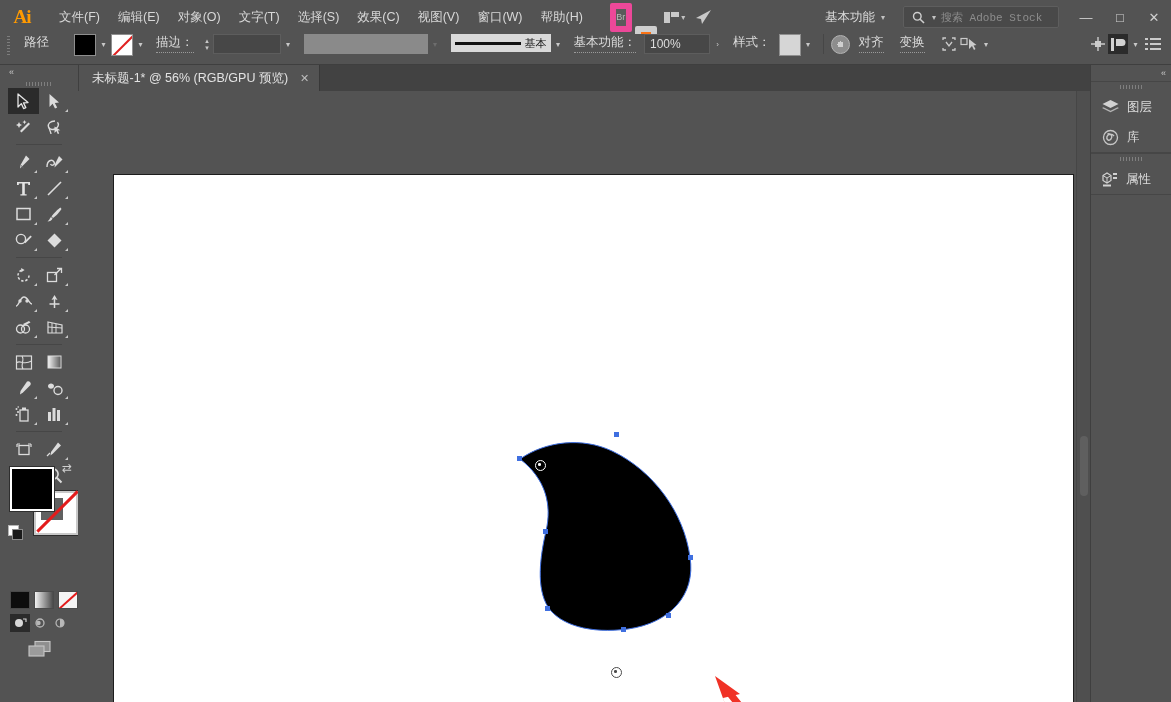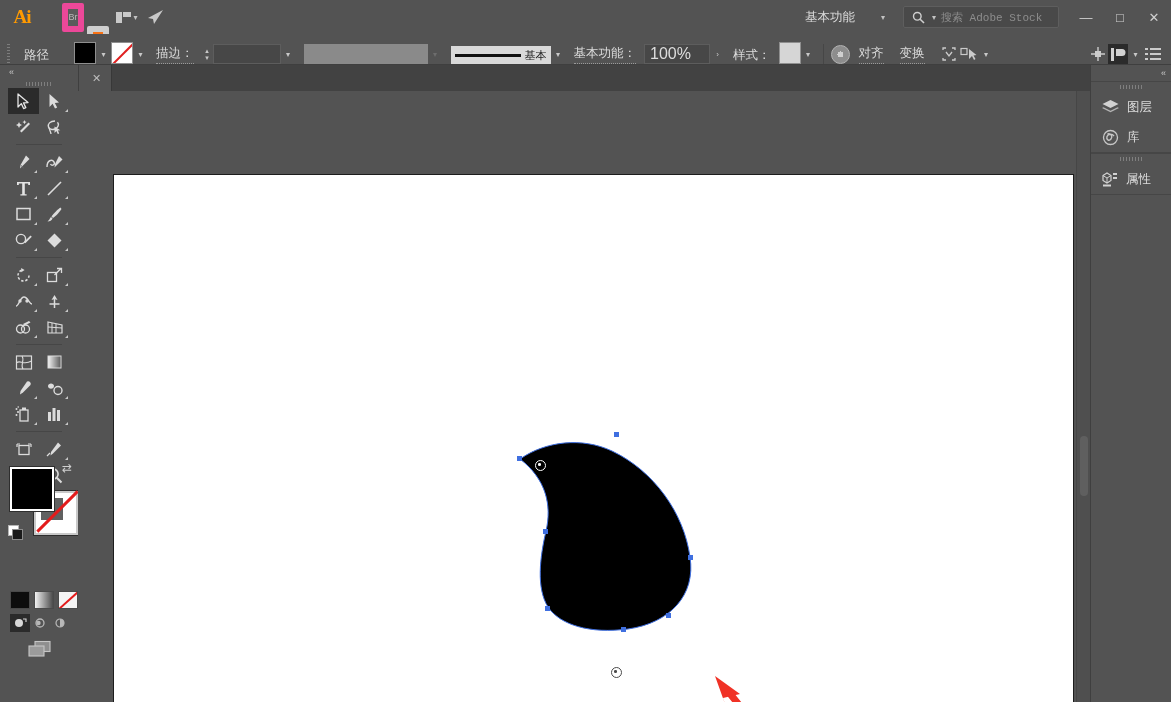--- a/index.html
+++ b/index.html
@@ -33,38 +33,38 @@
   }
   .badge-box{
     width:17px;height:17px;border:6px solid #ec4899;border-radius:2px;
     display:flex;align-items:center;justify-content:center;
     font-size:9px;color:#b9b9b9;background:#5b5b5b;
   }
   .arrange-ic{display:flex;gap:1px;align-items:center;}
   .arrange-ic i{display:block;background:#c9c9c9;}
   .chev{font-size:8px;color:#c2c2c2;margin-left:2px;}
   .ws-sel{
-    margin-left:auto;display:flex;align-items:center;gap:24px;
+    margin-left:auto;display:flex;align-items:center;gap:4px;
     font-size:12.5px;color:#dcdcdc;padding-right:4px;cursor:default;
   }
   .search-box{
     display:flex;align-items:center;gap:5px;
     background:#494949;border:1px solid #5e5e5e;border-radius:2px;
     height:20px;padding:0 8px;margin-left:14px;margin-right:10px;min-width:138px;
   }
   .search-box .ph{font-size:11px;color:#8d8d8d;font-family:"Liberation Mono",monospace;}
   .wbtns{display:flex;align-items:stretch;height:34px;}
   .wbtn{width:34px;display:flex;align-items:center;justify-content:center;
         color:#d0d0d0;font-size:13px;cursor:default;}
 
   
   .controlbar{
     position:absolute;left:0;top:34px;width:1171px;height:30px;
     background:#535353;border-bottom:1px solid #3f3f3f;
-    display:flex;align-items:flex-end;
+    display:flex;align-items:flex-start;
   }
   .grip{width:10px;height:22px;margin:0 2px 0 4px;
         background-image:repeating-linear-gradient(to bottom,#7d7d7d 0 1px,transparent 1px 3px);
         background-size:3px 3px;background-position:3px 2px;background-repeat:repeat-y;}
   .cb-label{font-size:12.5px;color:#dcdcdc;margin:0 8px;white-space:nowrap;}
   .cb-label.dotted{border-bottom:1px dotted #9a9a9a;padding-bottom:1px;}
   .swatch{width:20px;height:20px;border:1px solid #8f8f8f;background:#000;}
   .swatch.none{
     background:#fff;position:relative;overflow:hidden;
   }
@@ -73,21 +73,21 @@
     background:#e02020;transform:rotate(-45deg);
   }
   .dd{
     width:15px;height:20px;display:flex;align-items:center;justify-content:center;
     color:#c8c8c8;font-size:8px;
   }
   .stepper{width:11px;height:20px;display:flex;flex-direction:column;
            align-items:center;justify-content:center;color:#c8c8c8;font-size:7px;line-height:7px;}
   .field{
     height:18px;background:#474747;border:1px solid #5d5d5d;
-    display:flex;align-items:center;padding:0 5px;color:#ddd;font-size:16px;
+    display:flex;align-items:center;padding:0 5px;color:#ddd;font-size:12px;
   }
   .field.disabled{background:#8a8a8a;border-color:#8a8a8a;}
   .brushbox{
     height:18px;width:92px;background:#d9d9d9;display:flex;align-items:center;
     padding:0 4px;gap:4px;
   }
   .brushline{flex:1;height:3px;background:#111;}
   .brushbox span{font-size:11px;color:#222;}
   .sep{width:1px;height:20px;background:#464646;margin:0 7px;}
   .circ-ic{width:17px;height:17px;border-radius:50%;
@@ -198,20 +198,31 @@
   .rp-item span.lbl{font-size:12.5px;color:#dcdcdc;}
 </style>
 </head>
 <body>
 
 <div class="app">
 
   <div class="titlebar">
     <div class="ai-logo">Ai</div>
 
+    <div class="menu">
+      <div class="menu-item">文件(F)</div>
+      <div class="menu-item">编辑(E)</div>
+      <div class="menu-item">对象(O)</div>
+      <div class="menu-item">文字(T)</div>
+      <div class="menu-item">选择(S)</div>
+      <div class="menu-item">效果(C)</div>
+      <div class="menu-item">视图(V)</div>
+      <div class="menu-item">窗口(W)</div>
+      <div class="menu-item">帮助(H)</div>
+    </div>
 
     <div class="tb-icons">
       <div class="tb-btn">
         <div class="badge-box">Br</div>
       </div>
       <div class="tb-btn">
         <div class="badge-box" style="background:#f97316;color:#444;border-color:#cfcfcf;margin-top:47px;">St</div>
       </div>
       <div class="tb-btn" style="width:30px;">
         <div class="arrange-ic">
@@ -328,20 +339,21 @@
             <rect x="5" y="6" width="11" height="2"></rect>
           <rect x="0" y="11" width="3" height="2"></rect>
             <rect x="5" y="11" width="11" height="2"></rect>
         </g>
       </svg>
     </div>
   </div>
 
   <div class="tabbar">
     <div class="doc-tab">
+      <span>未标题-1* @ 56% (RGB/GPU 预览)</span>
       <span class="tab-x">✕</span>
     </div>
   </div>
 
   <div class="toolbar">
     <div class="tb-collapse">«</div>
     <div class="tb-grip">
         <i></i>
       </div>
 

